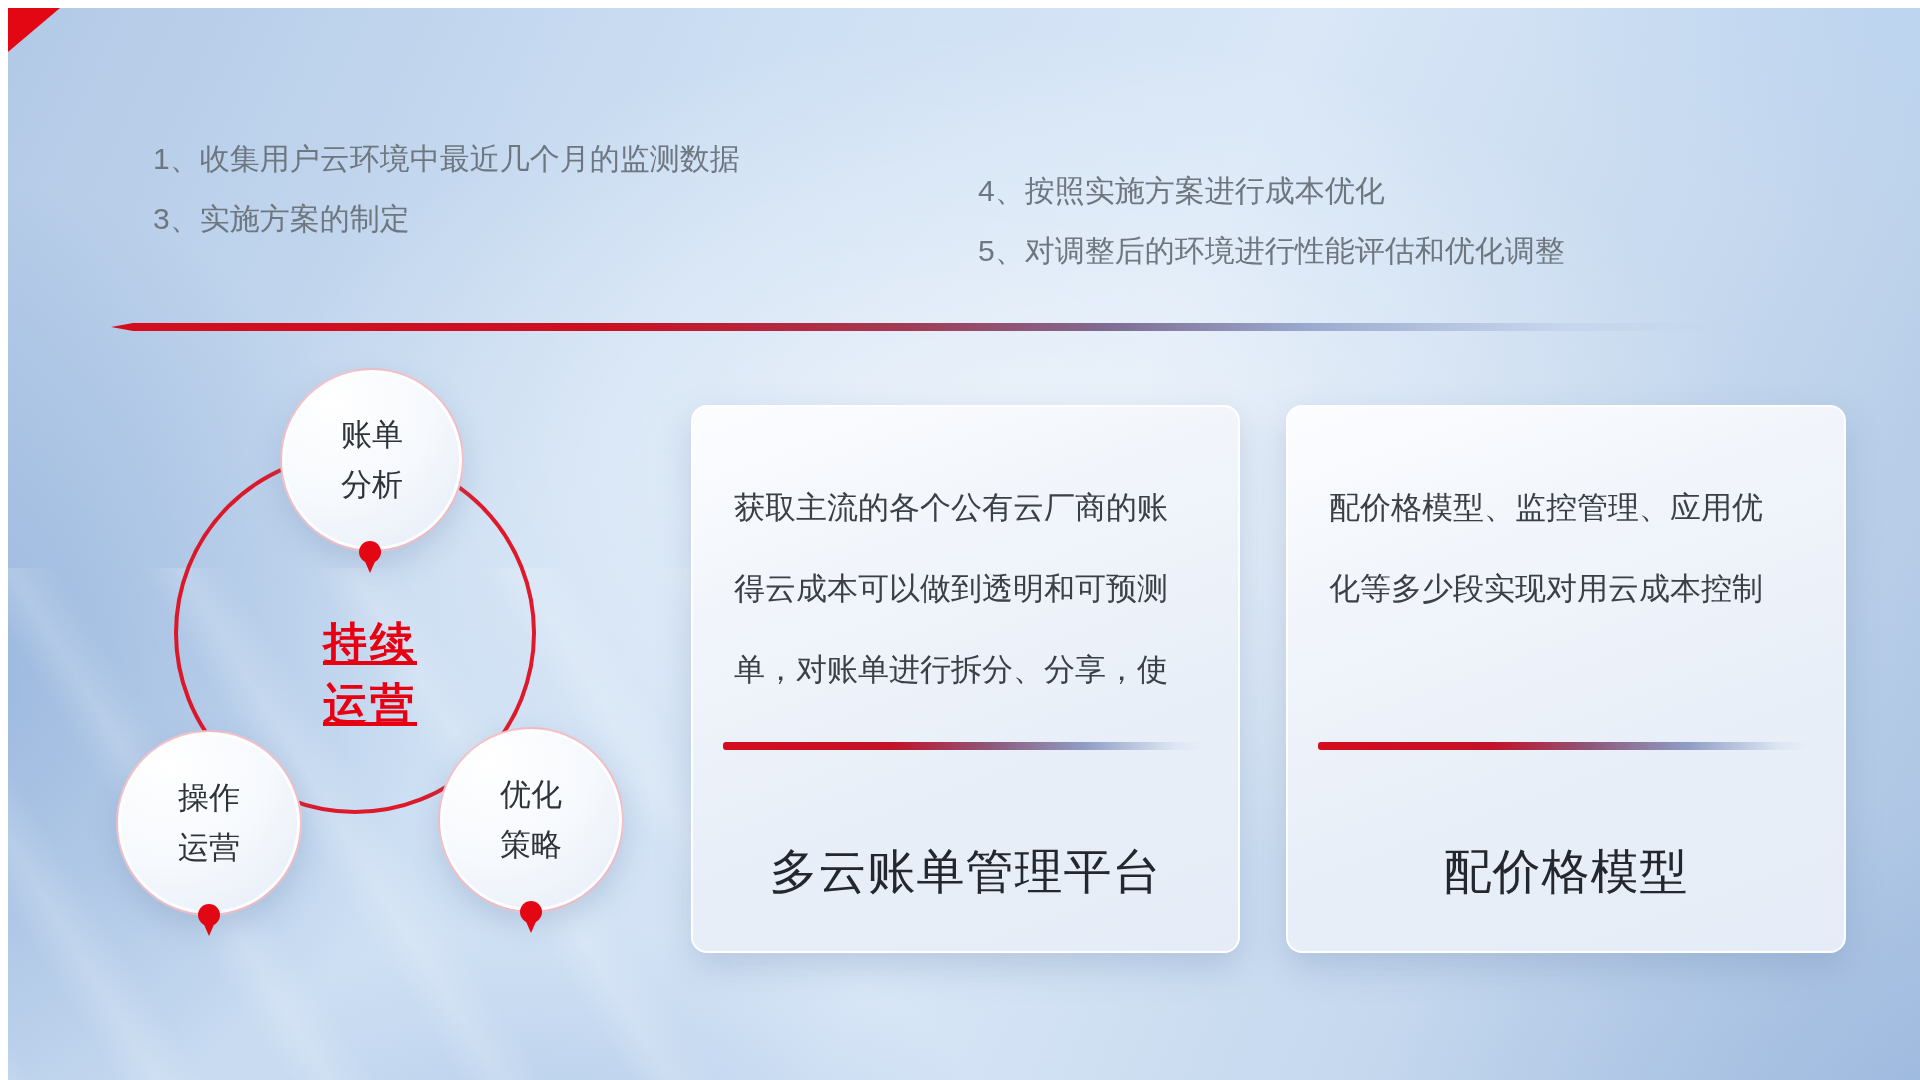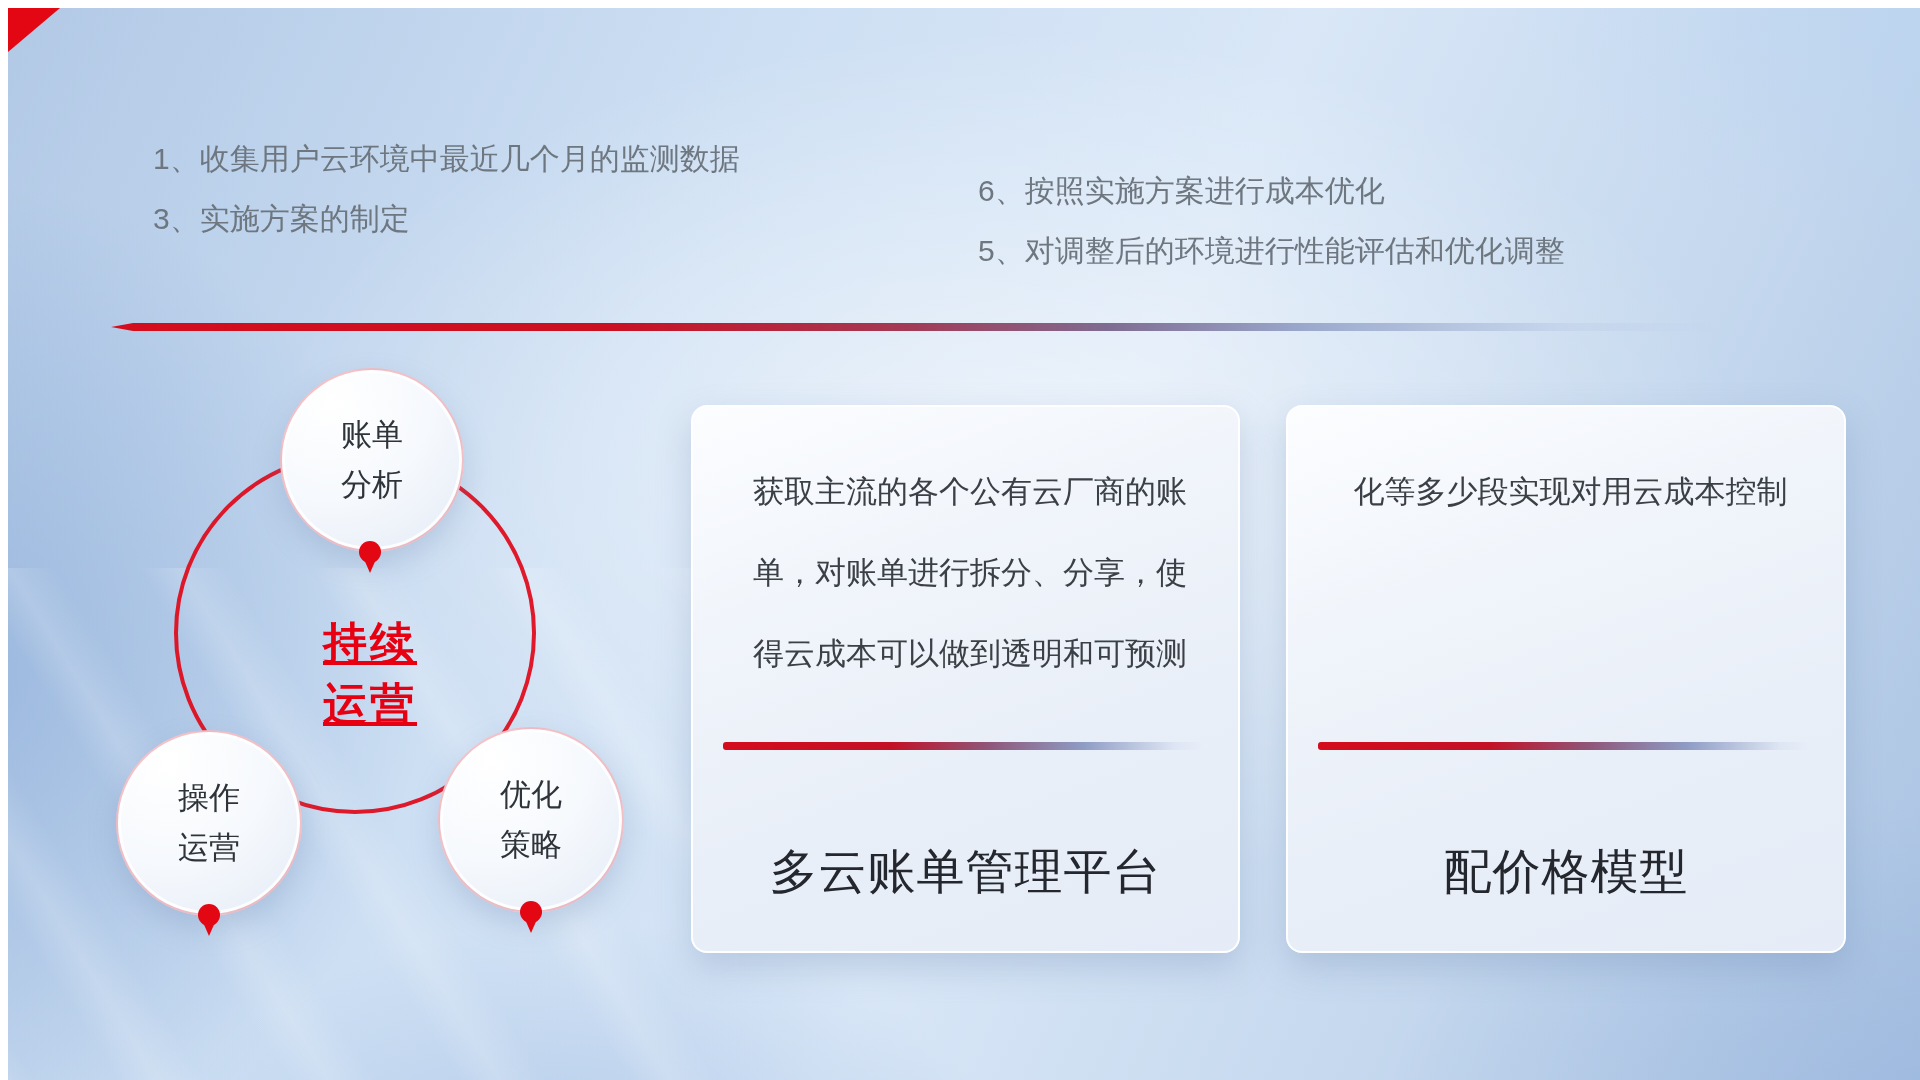--- a/index.html
+++ b/index.html
@@ -90,21 +90,21 @@
 
   
   .card {
     position: absolute; top: 397px; height: 548px; border-radius: 16px;
     background: linear-gradient(160deg, #fcfdff 0%, #f1f5fb 30%, #e9eff8 62%, #e5ecf7 100%);
     border: 2px solid rgba(255,255,255,0.95);
     box-shadow: 0 14px 34px rgba(110,135,175,0.30);
   }
   .card-1 { left: 683px;  width: 549px; }
   .card-2 { left: 1278px; width: 560px; }
-  .card-body { position: absolute; top: 36px; left: 33px; right: 24px; font-size: 31px; color: #3b4046; text-align: center; }
+  .card-body { position: absolute; top: 52px; left: 33px; right: 24px; font-size: 31px; color: #3b4046; }
   .card-body p { height: 81px; line-height: 81px; white-space: nowrap; }
   .card-divider {
     position: absolute; left: 30px; right: 35px; top: 335px; height: 5px; border-radius: 3px;
     background: linear-gradient(90deg,
       #d40d1d 0%, #c31126 35%, #8f5578 55%, #8e9cc4 75%,
       rgba(170,190,220,0.18) 94%, rgba(170,190,220,0) 100%);
   }
   .card-title {
     position: absolute; left: 0; right: 0; top: 432px; text-align: center;
     font-size: 48px; line-height: 58px; font-weight: 400; color: #24282e;
@@ -118,21 +118,21 @@
 
   <div class="light-rays"></div>
   <div class="corner-accent"></div>
 
   <div class="steps steps-left">
     <p>1、收集用户云环境中最近几个月的监测数据</p>
     <p>3、实施方案的制定</p>
   </div>
 
   <div class="steps steps-right">
-    <p>6、按照实施方案进行成本优化</p>
+    <p>4、按照实施方案进行成本优化</p>
     <p>5、对调整后的环境进行性能评估和优化调整</p>
   </div>
 
   <div class="main-divider"></div>
 
   <div>
     <div class="diagram-ring"></div>
 
     <div class="node-circle node-top">
       <div class="node-label">
@@ -161,28 +161,29 @@
     </div>
 
     <div class="connector-dot dot-top"></div>
     <div class="connector-dot dot-left"></div>
     <div class="connector-dot dot-right"></div>
   </div>
 
   <div class="card card-1">
     <div class="card-body">
       <p>获取主流的各个公有云厂商的账</p>
+      <p>得云成本可以做到透明和可预测</p>
       <p>单，对账单进行拆分、分享，使</p>
-      <p>得云成本可以做到透明和可预测</p>
     </div>
     <div class="card-divider"></div>
     <div class="card-title">多云账单管理平台</div>
   </div>
 
   <div class="card card-2">
     <div class="card-body">
+      <p>配价格模型、监控管理、应用优</p>
       <p>化等多少段实现对用云成本控制</p>
     </div>
     <div class="card-divider"></div>
     <div class="card-title">配价格模型</div>
   </div>
 
 </div>
 
 </body></html>

